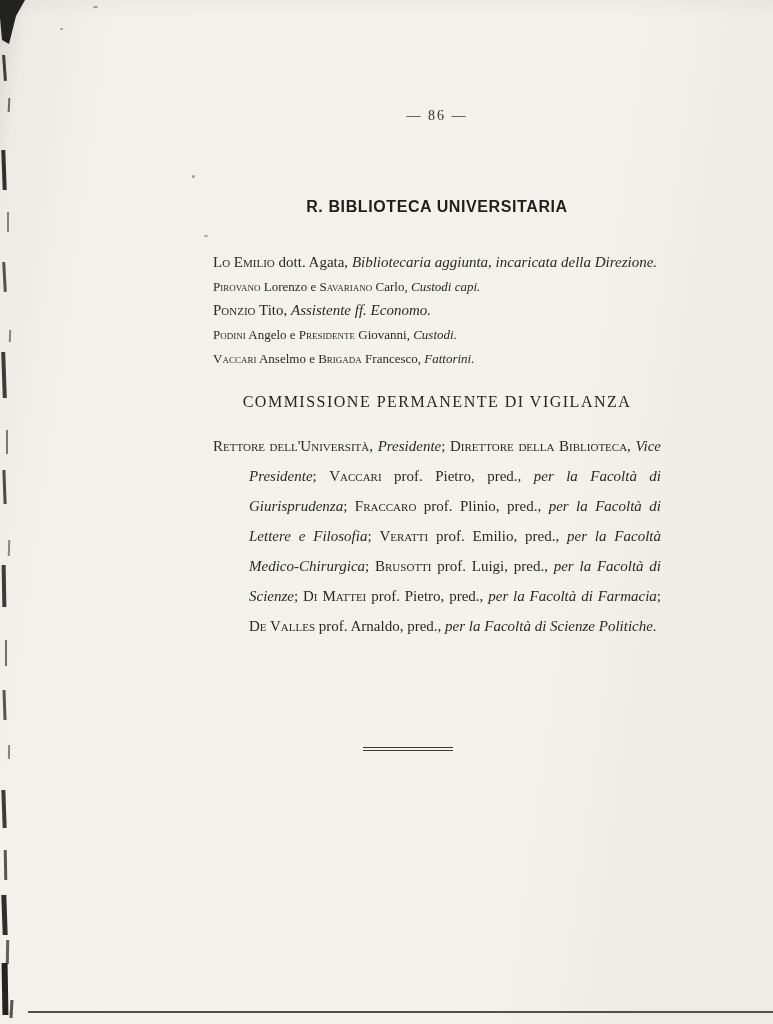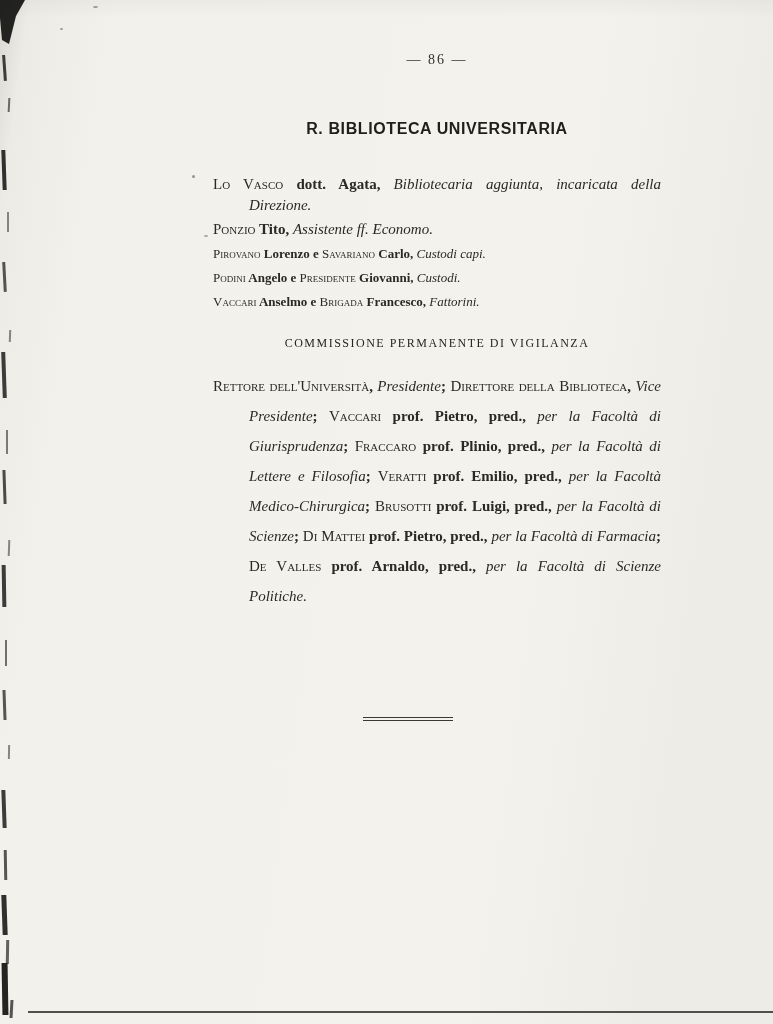--- a/index.html
+++ b/index.html
@@ -12,45 +12,45 @@
     position:relative;width:773px;height:1024px;
     background:
       linear-gradient(180deg, rgba(0,0,0,0.03) 0px, rgba(0,0,0,0) 18px),
       linear-gradient(98deg, #d9d7d1 0px, #ecebe6 30px, #f2f1ec 120px, #f3f2ed 600px, #edece7 773px);
     color:#2b2926;
   }
   .content{
     position:absolute;left:213px;top:0;width:448px;
   }
   .page-number{
-    margin:0;padding-top:52px;text-align:center;
+    margin:0;padding-top:108px;text-align:center;
     font-size:14px;letter-spacing:2px;color:#33312e;
   }
   h1.library-title{
-    margin:52px 0 0;text-align:center;
+    margin:74px 0 0;text-align:center;
     font-family:"Liberation Sans","DejaVu Sans",sans-serif;
     font-size:16px;font-weight:bold;letter-spacing:0.6px;color:#201f1d;
   }
   .entries{margin-top:36px;}
   p.entry{
     margin:0 0 3px;font-size:15px;line-height:21px;
     padding-left:36px;text-indent:-36px;text-align:justify;
   }
   p.entry.small{font-size:13px;line-height:21px;margin:0 0 3px;}
   h2.commission-title{
     margin:24px 0 0;text-align:center;font-weight:normal;
-    font-size:12px;letter-spacing:1.5px;color:#262522;
+    font-size:16px;letter-spacing:1.5px;color:#262522;
   }
   p.commission-par{
     margin:20px 0 0;font-size:15px;line-height:30px;
     padding-left:36px;text-indent:-36px;text-align:justify;
   }
   .sc{font-variant:small-caps;}
   .it{font-style:italic;}
-  .rm{font-style:normal;font-weight:bold;}
+  .rm{font-style:normal;}
   .rule-double{
     margin:106px 0 0 150px;width:90px;height:2px;
     border-top:1px solid #3a3835;border-bottom:1px solid #3a3835;
   }
   .binding{position:absolute;left:0;top:0;}
   .bottom-edge{
     position:absolute;left:28px;top:1011px;width:745px;height:2px;
     background:#35332f;opacity:.85;
   }
   .speck{position:absolute;background:#4a4843;border-radius:50%;}
@@ -94,23 +94,23 @@
   <span class="speck s3"></span>
   <span class="speck s4"></span>
 
   <div class="content">
 
     <div class="page-number">— 86 —</div>
 
     <h1 class="library-title">R. BIBLIOTECA UNIVERSITARIA</h1>
 
     <div class="entries" id="library-entries">
-        <p class="entry"><span class="sc">Lo Vasco</span><span class="rm"> dott. Agata, </span><span class="it">Bibliotecaria aggiunta, incaricata della Direzione.</span></p>
+        <p class="entry"><span class="sc">Lo Emilio</span><span class="rm"> dott. Agata, </span><span class="it">Bibliotecaria aggiunta, incaricata della Direzione.</span></p>
+        <p class="entry small"><span class="sc">Pirovano</span><span class="rm"> Lorenzo e </span><span class="sc">Savariano</span><span class="rm"> Carlo, </span><span class="it">Custodi capi.</span></p>
         <p class="entry"><span class="sc">Ponzio</span><span class="rm"> Tito, </span><span class="it">Assistente ff. Economo.</span></p>
-        <p class="entry small"><span class="sc">Pirovano</span><span class="rm"> Lorenzo e </span><span class="sc">Savariano</span><span class="rm"> Carlo, </span><span class="it">Custodi capi.</span></p>
         <p class="entry small"><span class="sc">Podini</span><span class="rm"> Angelo e </span><span class="sc">Presidente</span><span class="rm"> Giovanni, </span><span class="it">Custodi.</span></p>
         <p class="entry small"><span class="sc">Vaccari</span><span class="rm"> Anselmo e </span><span class="sc">Brigada</span><span class="rm"> Francesco, </span><span class="it">Fattorini.</span></p>
       </div>
 
     <h2 class="commission-title">COMMISSIONE PERMANENTE DI VIGILANZA</h2>
 
     <p class="commission-par" id="commission-par"><span class="sc">Rettore dell'Università</span><span class="rm">, </span><span class="it">Presidente</span><span class="rm">; </span><span class="sc">Direttore della Biblioteca</span><span class="rm">, </span><span class="it">Vice Presidente</span><span class="rm">; </span><span class="sc">Vaccari</span><span class="rm"> prof. Pietro, pred., </span><span class="it">per la Facoltà di Giurisprudenza</span><span class="rm">; </span><span class="sc">Fraccaro</span><span class="rm"> prof. Plinio, pred., </span><span class="it">per la Facoltà di Lettere e Filosofia</span><span class="rm">; </span><span class="sc">Veratti</span><span class="rm"> prof. Emilio, pred., </span><span class="it">per la Facoltà Medico-Chirurgica</span><span class="rm">; </span><span class="sc">Brusotti</span><span class="rm"> prof. Luigi, pred., </span><span class="it">per la Facoltà di Scienze</span><span class="rm">; </span><span class="sc">Di Mattei</span><span class="rm"> prof. Pietro, pred., </span><span class="it">per la Facoltà di Farmacia</span><span class="rm">; </span><span class="sc">De Valles</span><span class="rm"> prof. Arnaldo, pred., </span><span class="it">per la Facoltà di Scienze Politiche.</span></p>
 
     <div class="rule-double"></div>
 

